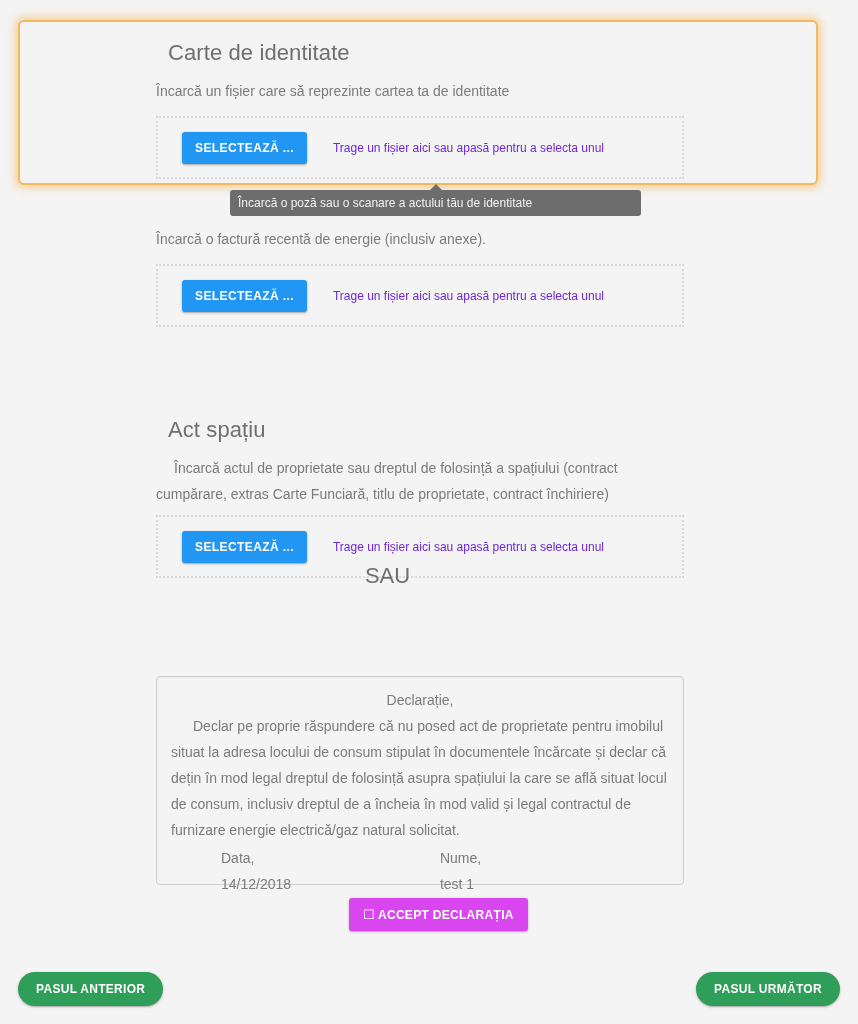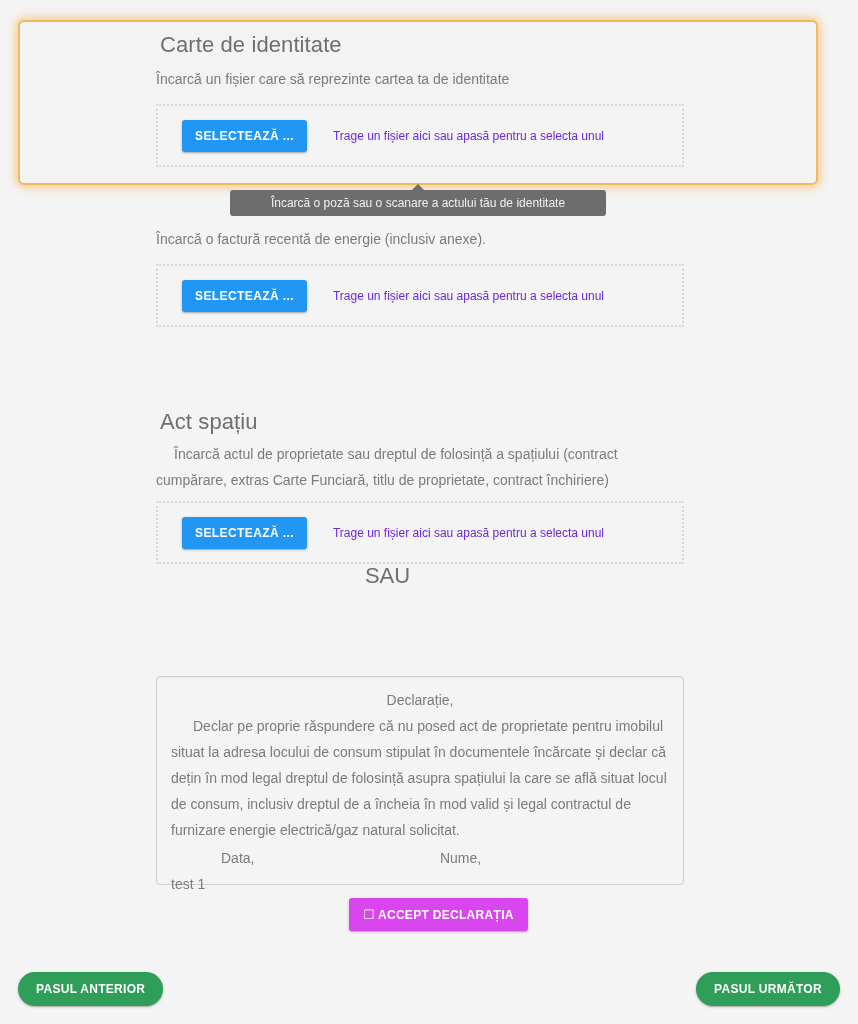--- a/index.html
+++ b/index.html
@@ -34,21 +34,21 @@
   }
 
   
   .section { position: absolute; }
 
   .sec-title {
     font-size: 22px;
     font-weight: 400;
     color: #6f6f6f;
     letter-spacing: 0.1px;
-    margin: 4px;
+    margin: 12px;
     line-height: 26px;
   }
 
   .sec-desc {
     font-size: 14px;
     color: #7b7b7b;
     margin: 0;
     line-height: 26px;
   }
   .sec-desc.indent { text-indent: 18px; }
@@ -85,25 +85,24 @@
     font-size: 12px;
     color: #6d28d9;
     margin-left: 26px;
   }
 
   
   .tooltip {
     position: absolute;
     left: 230px;
     top: 190px;
-    width: 376px;
+    width: 411px;
     background: #6d6d6d;
     color: #f2f2f2;
     font-size: 12px;
-    text-align: center;
     padding: 5px 8px;
     border-radius: 3px;
     line-height: 16px;
   }
   .tooltip-arrow {
     position: absolute;
     left: 50%;
     top: -6px;
     margin-left: -6px;
     width: 0;
@@ -252,20 +251,21 @@
   <div class="sau">SAU</div>
 
   <div class="decl-box">
     <div class="decl-title">Declarație,</div>
     <div class="decl-body">Declar pe proprie răspundere că nu posed act de proprietate pentru imobilul situat la adresa locului de consum stipulat în documentele încărcate și declar că dețin în mod legal dreptul de folosință asupra spațiului la care se află situat locul de consum, inclusiv dreptul de a încheia în mod valid și legal contractul de furnizare energie electrică/gaz natural solicitat.</div>
     <div class="decl-signrow">
       <div class="decl-col-left">Data,</div>
       <div class="decl-col-right">Nume,</div>
     </div>
     <div class="decl-signrow" style="margin-top:0;">
+      <div class="decl-col-left">14/12/2018</div>
       <div class="decl-col-right">test 1</div>
     </div>
   </div>
 
   <button class="btn-accept">
     <span class="cb-glyph">☐</span><span>ACCEPT DECLARAȚIA</span>
   </button>
 
   <button class="btn-nav btn-next">PASUL URMĂTOR</button>
   <button class="btn-nav btn-prev">PASUL ANTERIOR</button>

